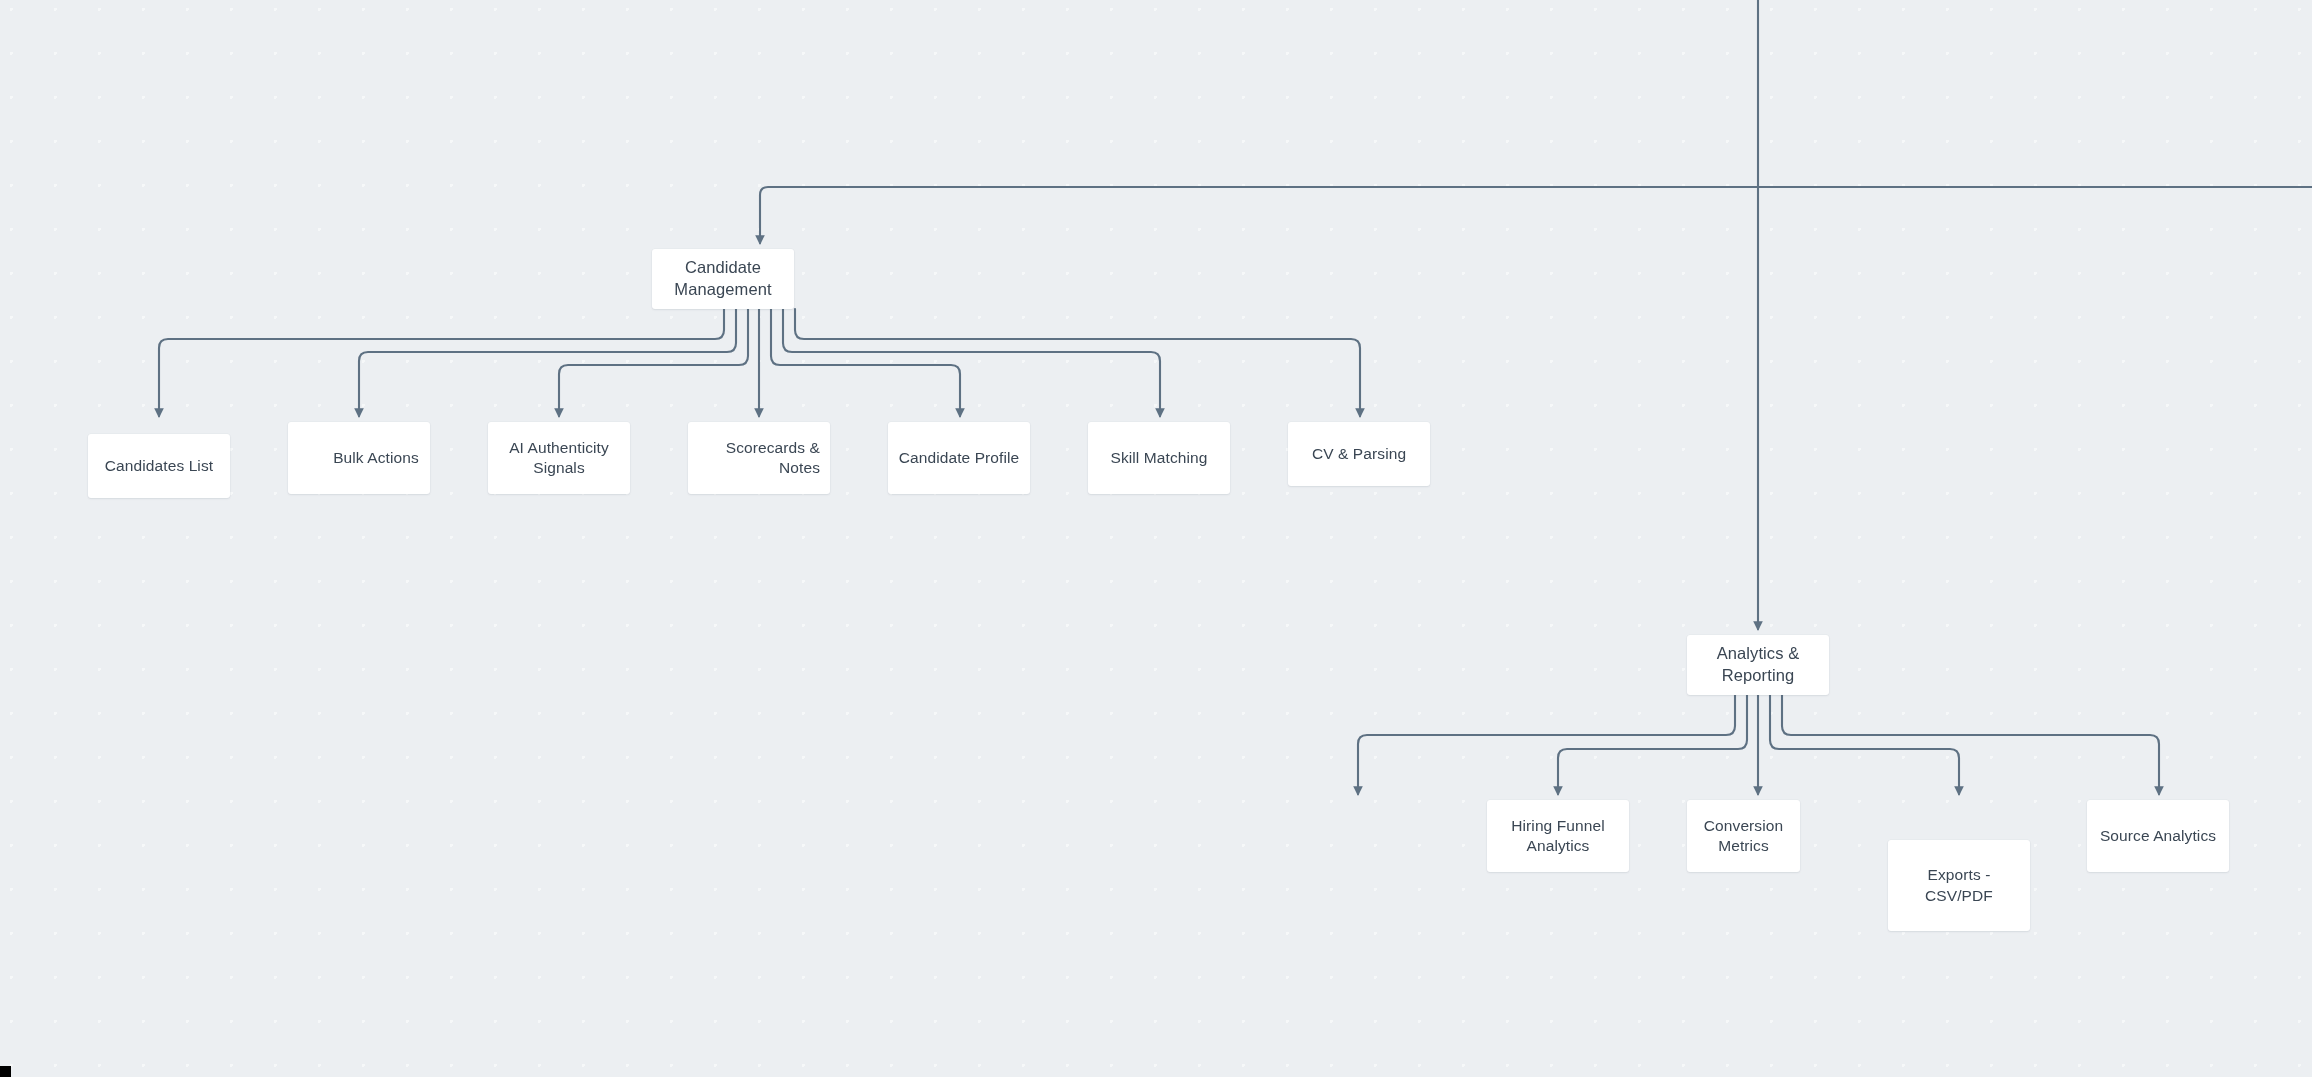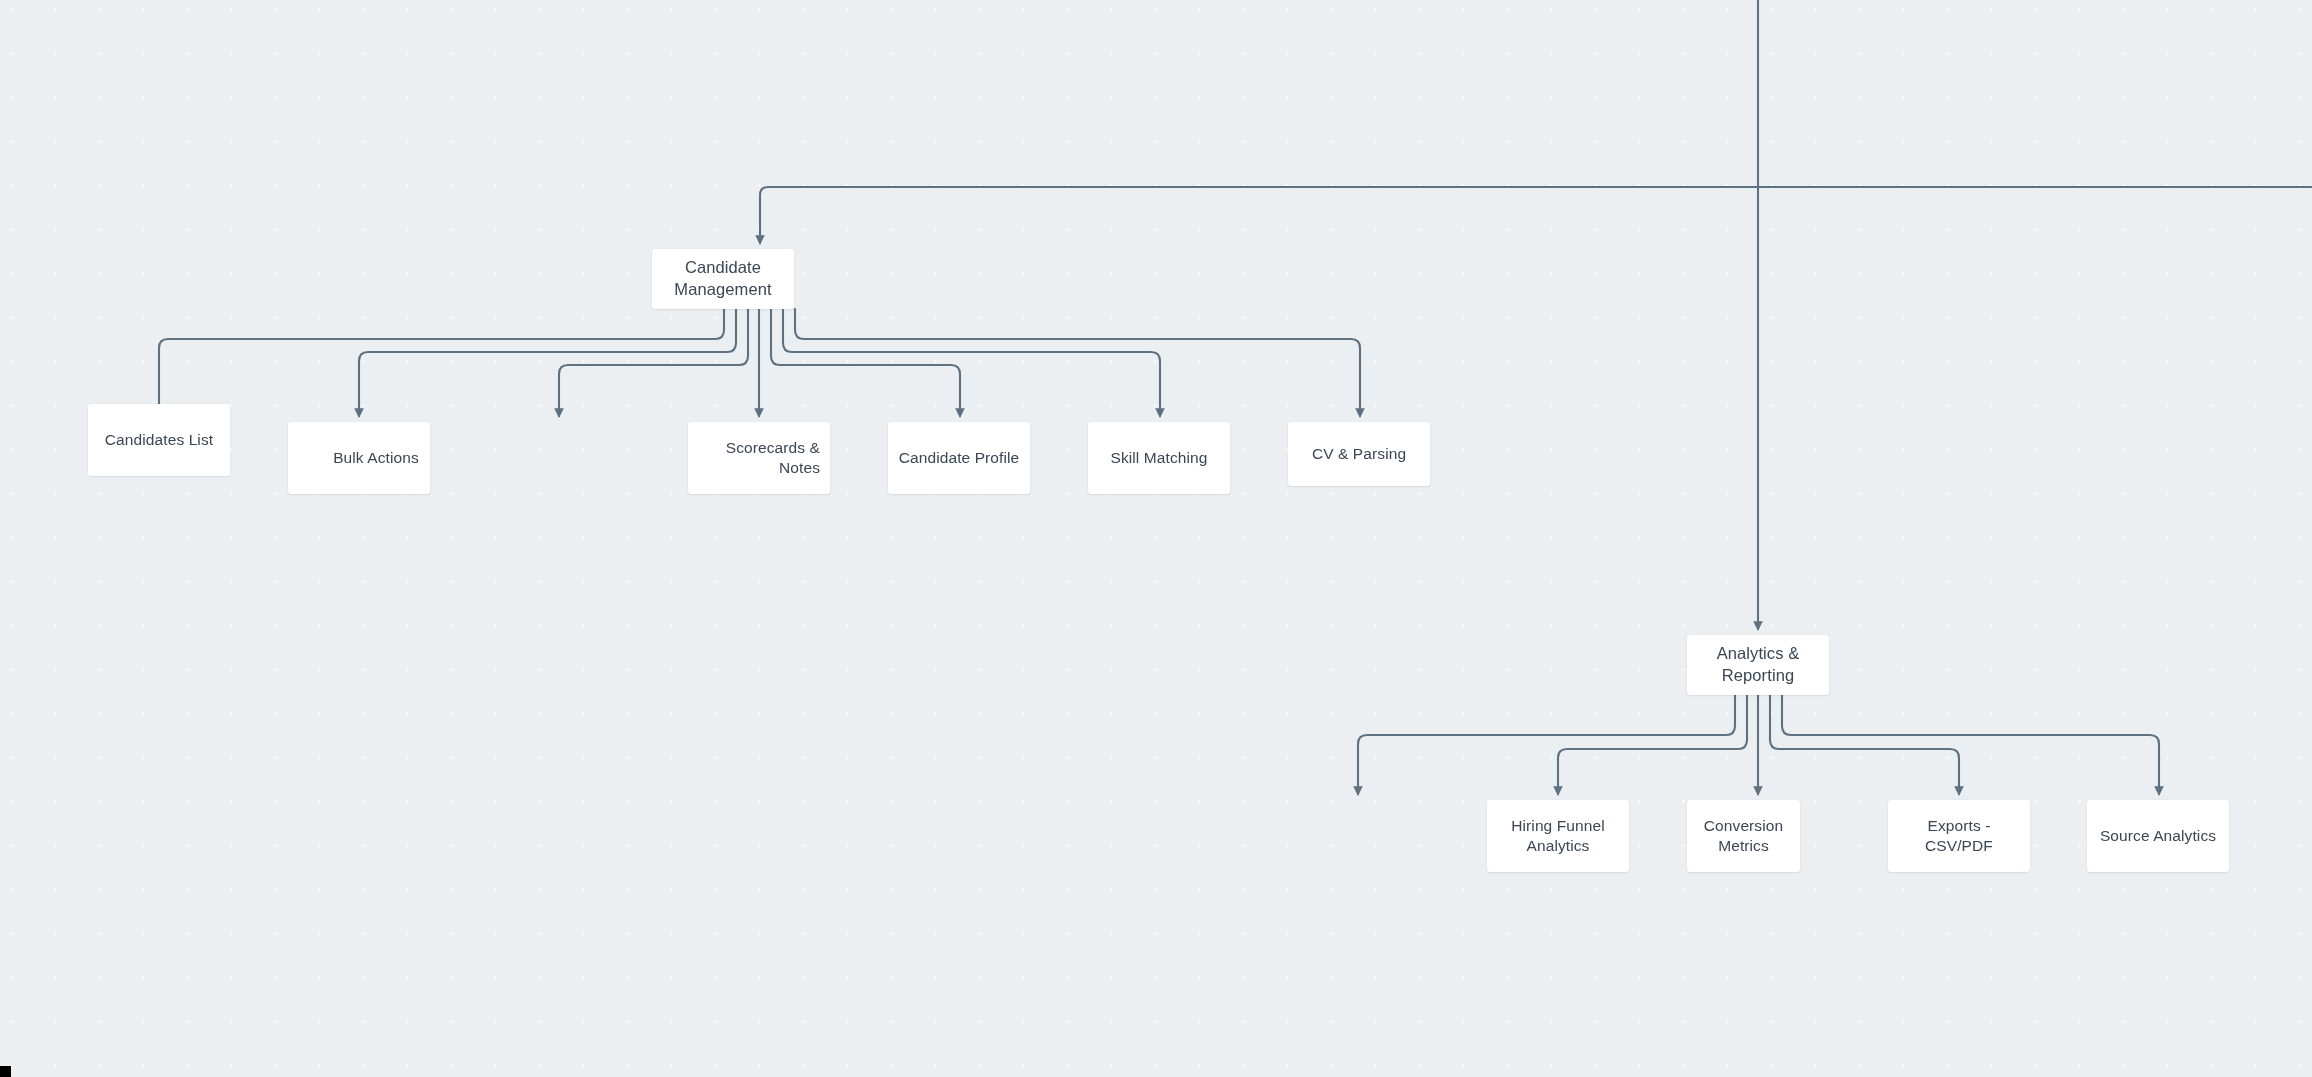--- a/index.html
+++ b/index.html
@@ -95,32 +95,37 @@
     </g>
   </svg>
 
   <div class="node node-root" style="left:652px; top:249px; width:142px; height:60px;">
     <div>
       <span>Candidate</span>
       <span>Management</span>
     </div>
   </div>
 
-  <div class="node node-leaf" style="left:88px; top:404px; width:142px; height:72px;">
+  <div class="node node-leaf" style="left:88px; top:434px; width:142px; height:64px;">
     <div>
         <span>Candidates List</span>
       </div>
   </div>
 
   <div class="node node-leaf" style="left:288px; top:422px; width:142px; height:72px;padding-left:44px;">
     <div>
         <span>Bulk Actions</span>
       </div>
   </div>
 
+  <div class="node node-leaf" style="left:488px; top:422px; width:142px; height:72px;">
+    <div>
+        <span>AI Authenticity Signals</span>
+      </div>
+  </div>
 
   <div class="node node-leaf" style="left:688px; top:422px; width:142px; height:72px;text-align:right;">
     <div>
         <span>Scorecards &amp; Notes</span>
       </div>
   </div>
 
   <div class="node node-leaf" style="left:1088px; top:422px; width:142px; height:72px;">
     <div>
         <span>Skill Matching</span>
@@ -152,21 +157,21 @@
       <span>Analytics</span>
     </div>
   </div>
 
   <div class="node node-leaf" style="left:1687px; top:800px; width:113px; height:72px;">
     <div>
         <span>Conversion Metrics</span>
       </div>
   </div>
 
-  <div class="node node-leaf" style="left:1888px; top:800px; width:142px; height:72px;">
+  <div class="node node-leaf" style="left:1888px; top:840px; width:142px; height:91px;">
     <div>
         <span>Exports - CSV/PDF</span>
       </div>
   </div>
 
   <div class="node node-leaf" style="left:2087px; top:800px; width:142px; height:72px;">
     <div>
         <span>Source Analytics</span>
       </div>
   </div>

